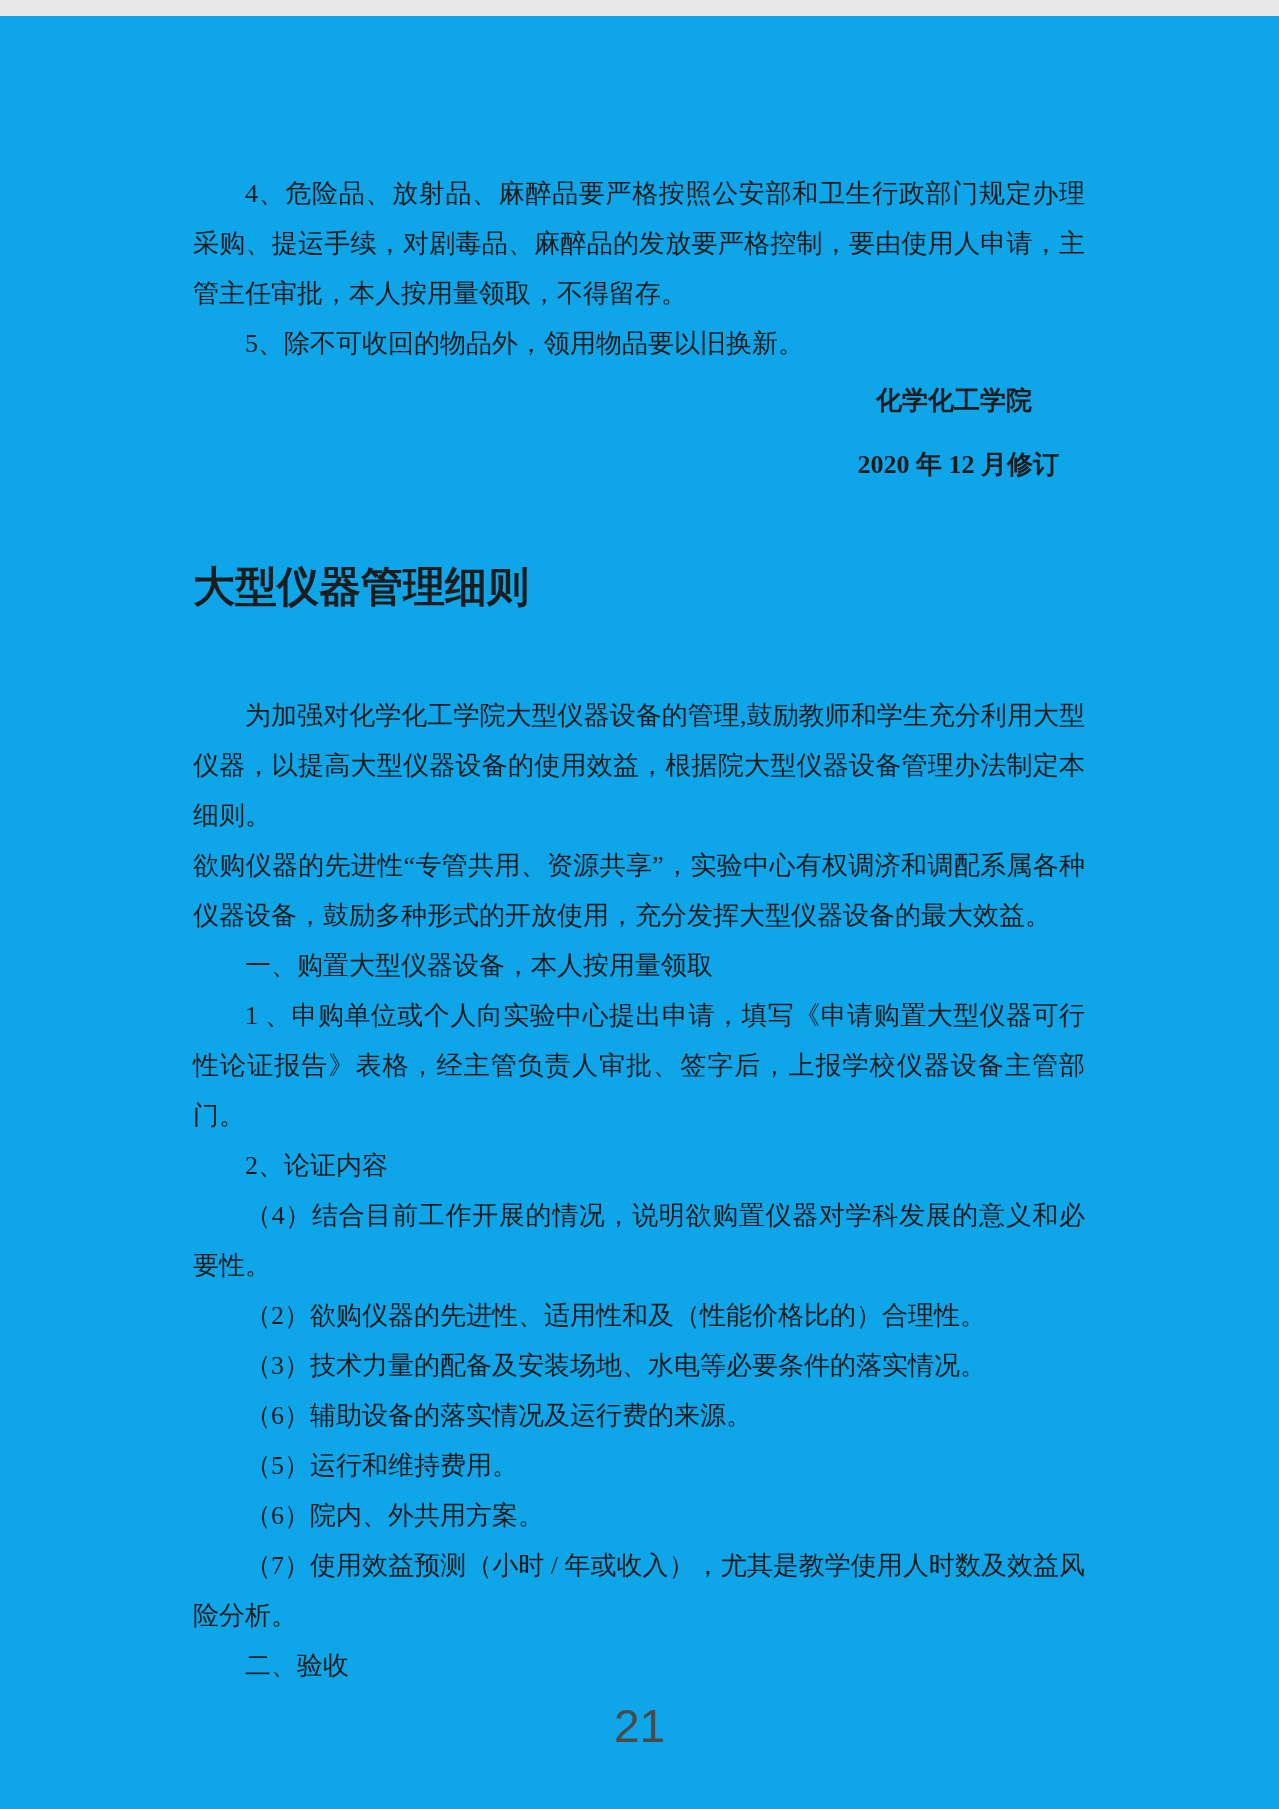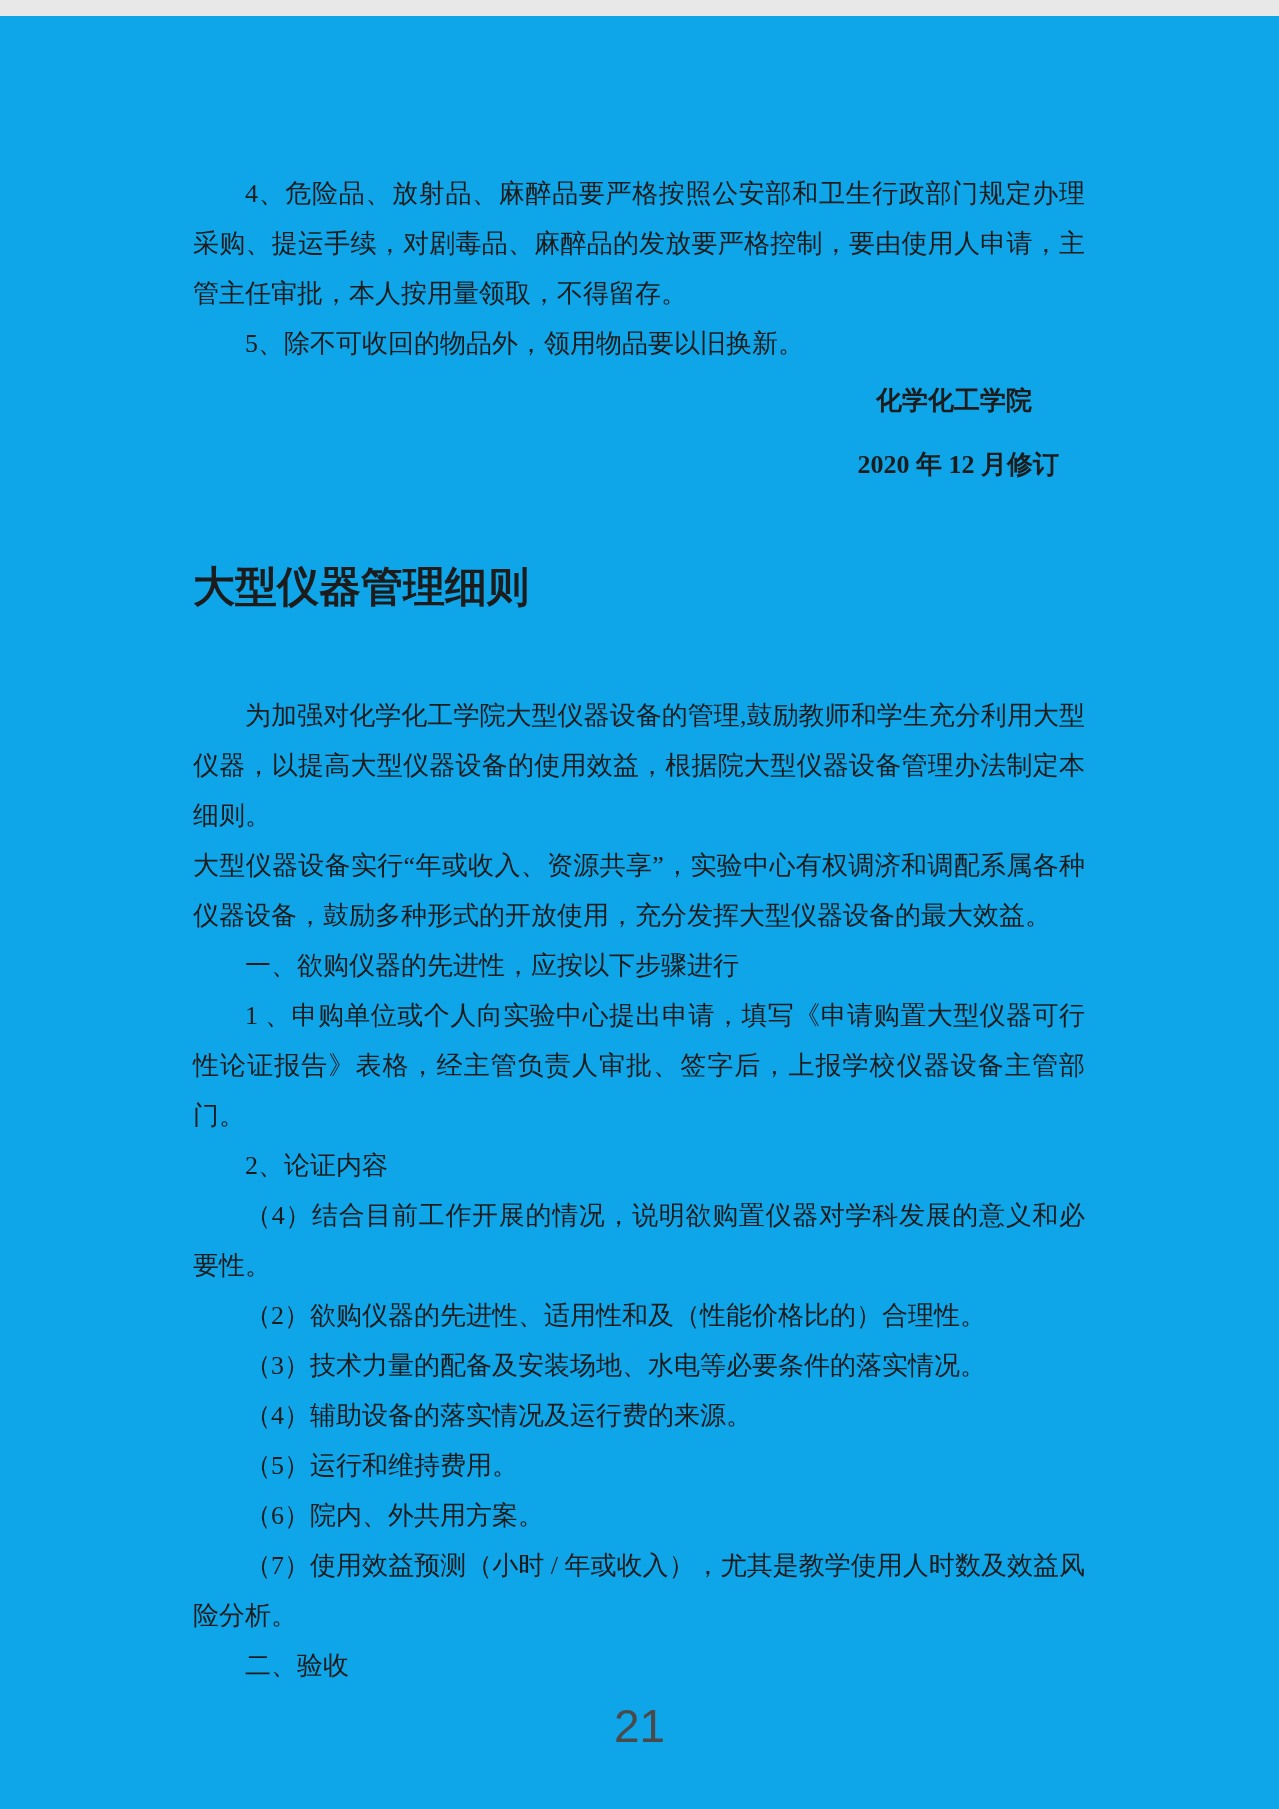--- a/index.html
+++ b/index.html
@@ -61,30 +61,30 @@
 
     <p>4、危险品、放射品、麻醉品要严格按照公安部和卫生行政部门规定办理采购、提运手续，对剧毒品、麻醉品的发放要严格控制，要由使用人申请，主管主任审批，本人按用量领取，不得留存。</p>
     <p>5、除不可收回的物品外，领用物品要以旧换新。</p>
 
     <p class="sign sign-org">化学化工学院</p>
     <p class="sign sign-date">2020 年 12 月修订</p>
 
     <p class="doc-title">大型仪器管理细则</p>
 
     <p class="intro-p">为加强对化学化工学院大型仪器设备的管理,鼓励教师和学生充分利用大型仪器，以提高大型仪器设备的使用效益，根据院大型仪器设备管理办法制定本细则。</p>
-    <p class="no-indent">大型仪器设备实行“年或收入、资源共享”，实验中心有权调济和调配系属各种仪器设备，鼓励多种形式的开放使用，充分发挥大型仪器设备的最大效益。</p>
+    <p class="no-indent">欲购仪器的先进性“专管共用、资源共享”，实验中心有权调济和调配系属各种仪器设备，鼓励多种形式的开放使用，充分发挥大型仪器设备的最大效益。</p>
 
-    <p>一、欲购仪器的先进性，应按以下步骤进行</p>
+    <p>一、购置大型仪器设备，本人按用量领取</p>
     <p>1 、申购单位或个人向实验中心提出申请，填写《申请购置大型仪器可行性论证报告》表格，经主管负责人审批、签字后，上报学校仪器设备主管部门。</p>
     <p>2、论证内容</p>
 
     <p>（4）结合目前工作开展的情况，说明欲购置仪器对学科发展的意义和必要性。</p>
     <p>（2）欲购仪器的先进性、适用性和及（性能价格比的）合理性。</p>
     <p>（3）技术力量的配备及安装场地、水电等必要条件的落实情况。</p>
-    <p>（4）辅助设备的落实情况及运行费的来源。</p>
+    <p>（6）辅助设备的落实情况及运行费的来源。</p>
     <p>（5）运行和维持费用。</p>
     <p>（6）院内、外共用方案。</p>
     <p>（7）使用效益预测（小时 / 年或收入），尤其是教学使用人时数及效益风险分析。</p>
 
     <p>二、验收</p>
 
   </div>
 
   <div class="page-number">21</div>
 </div>

